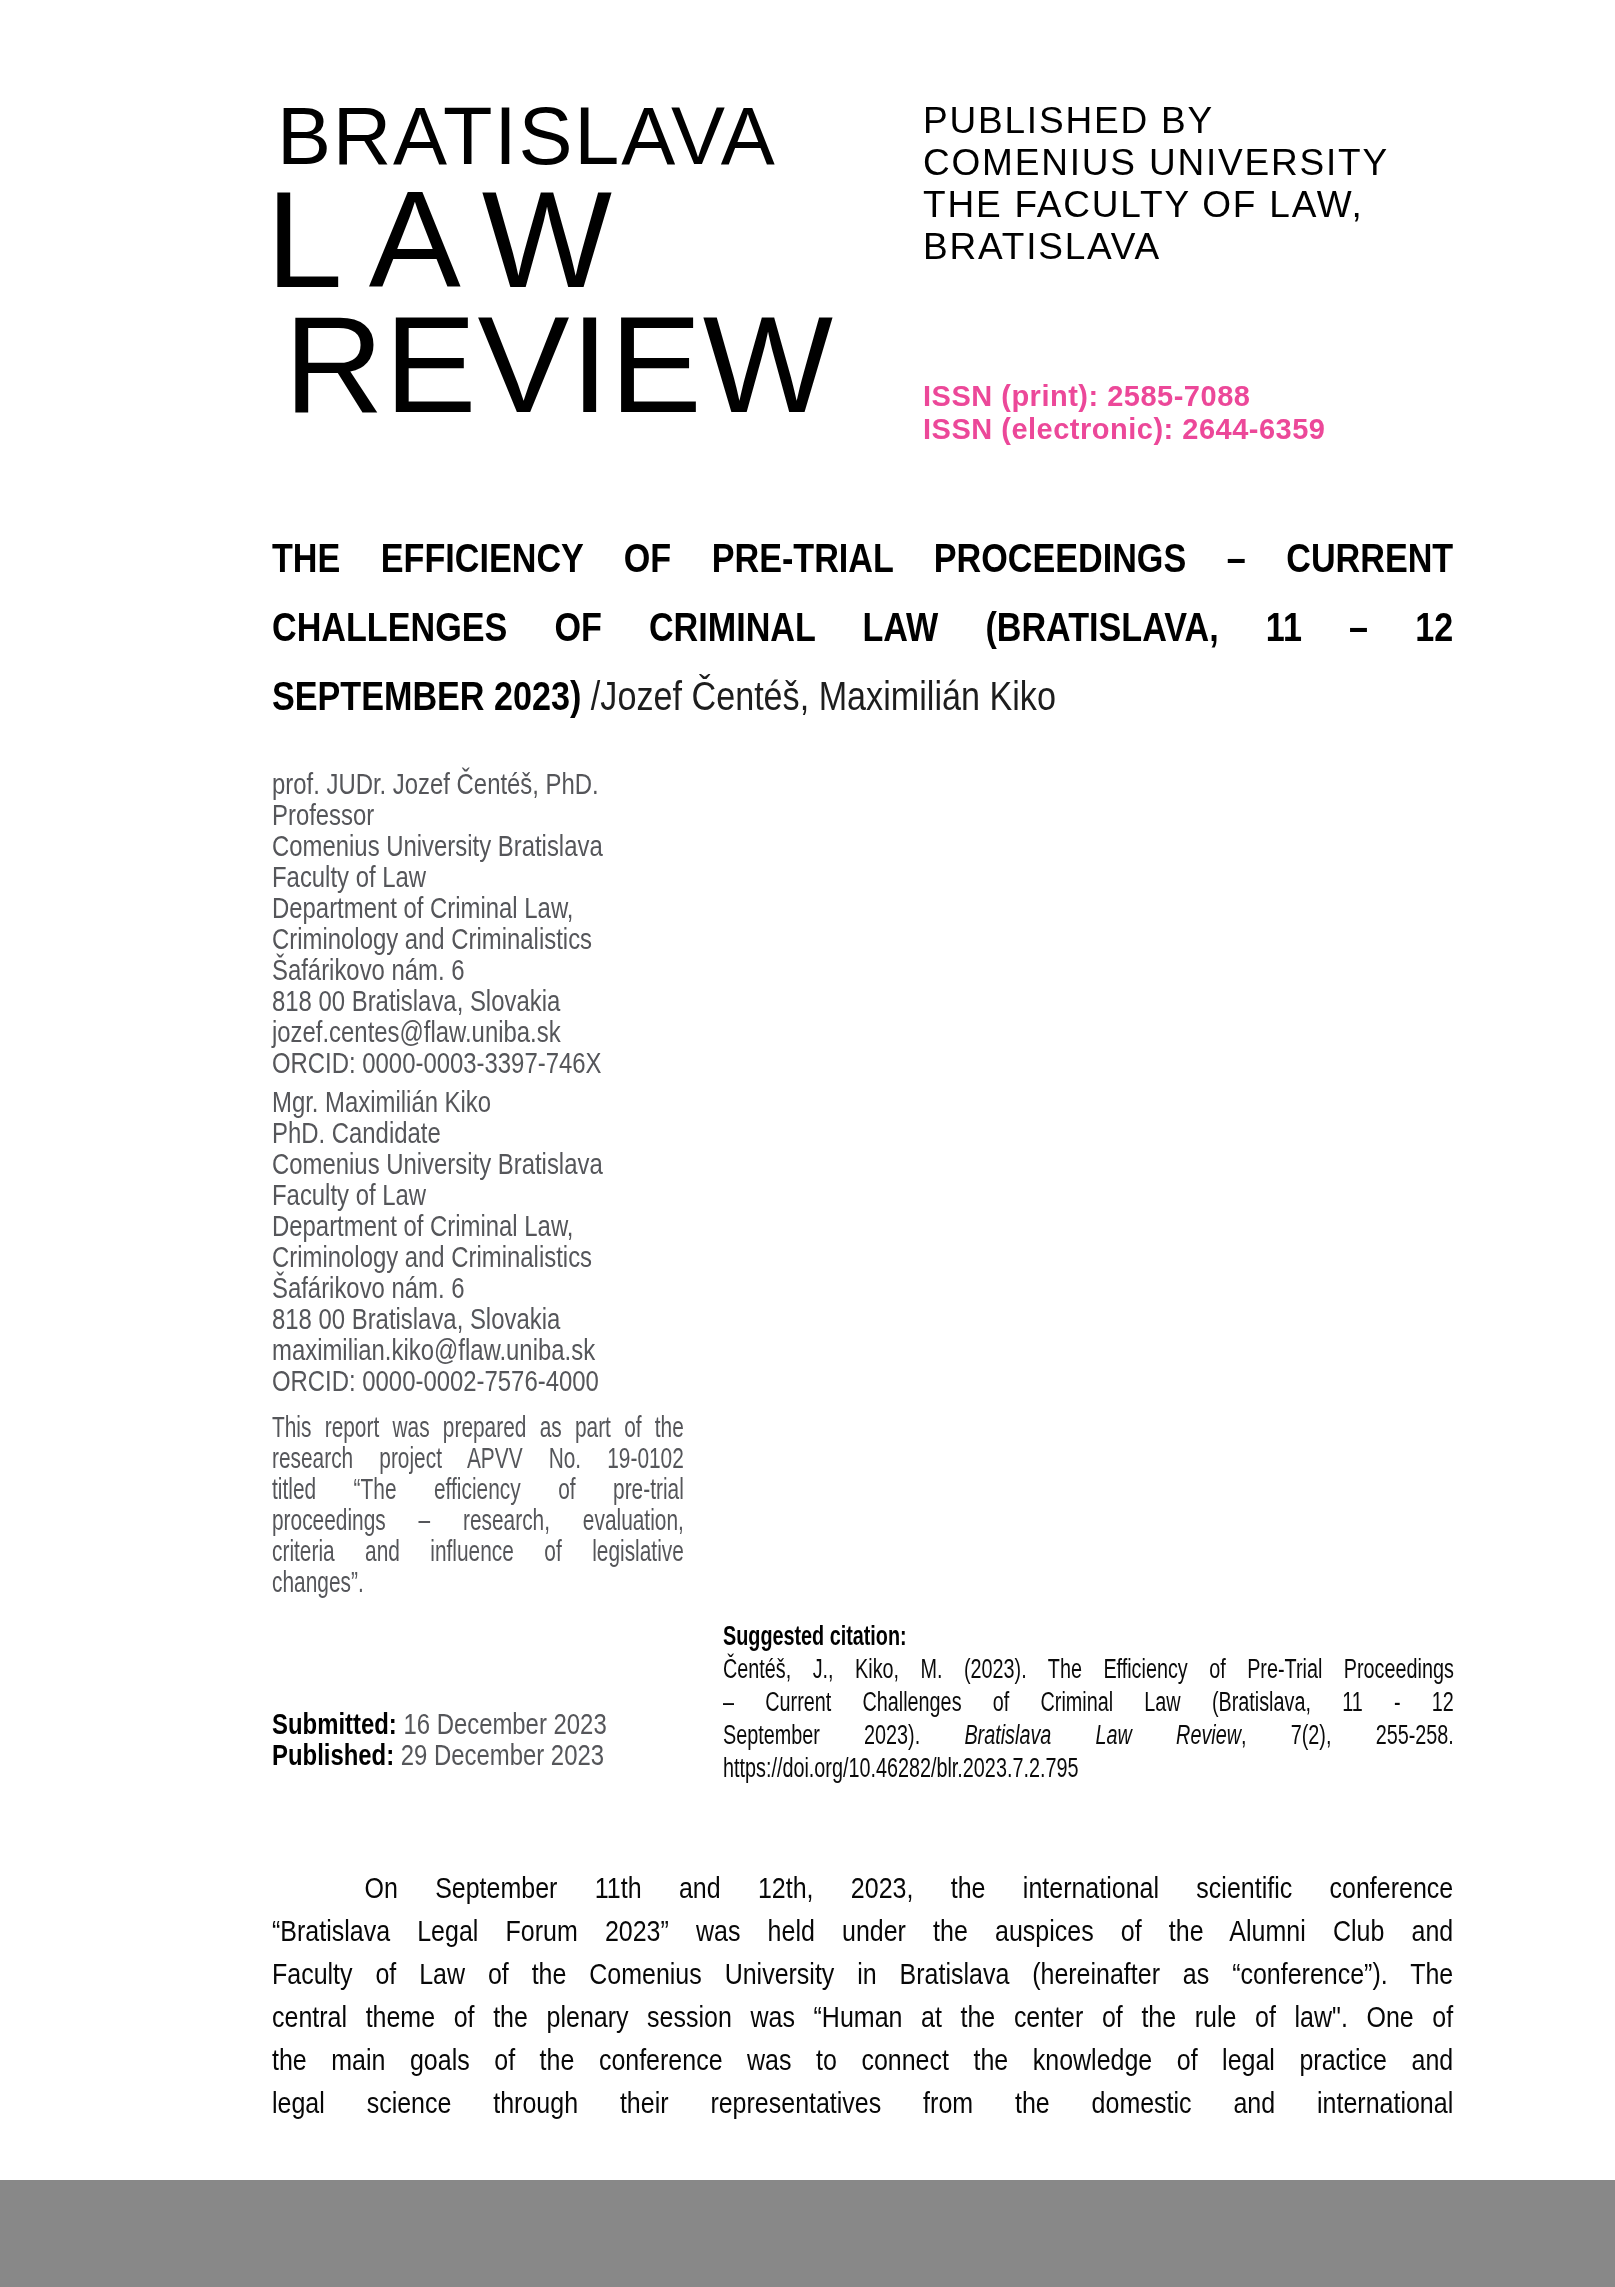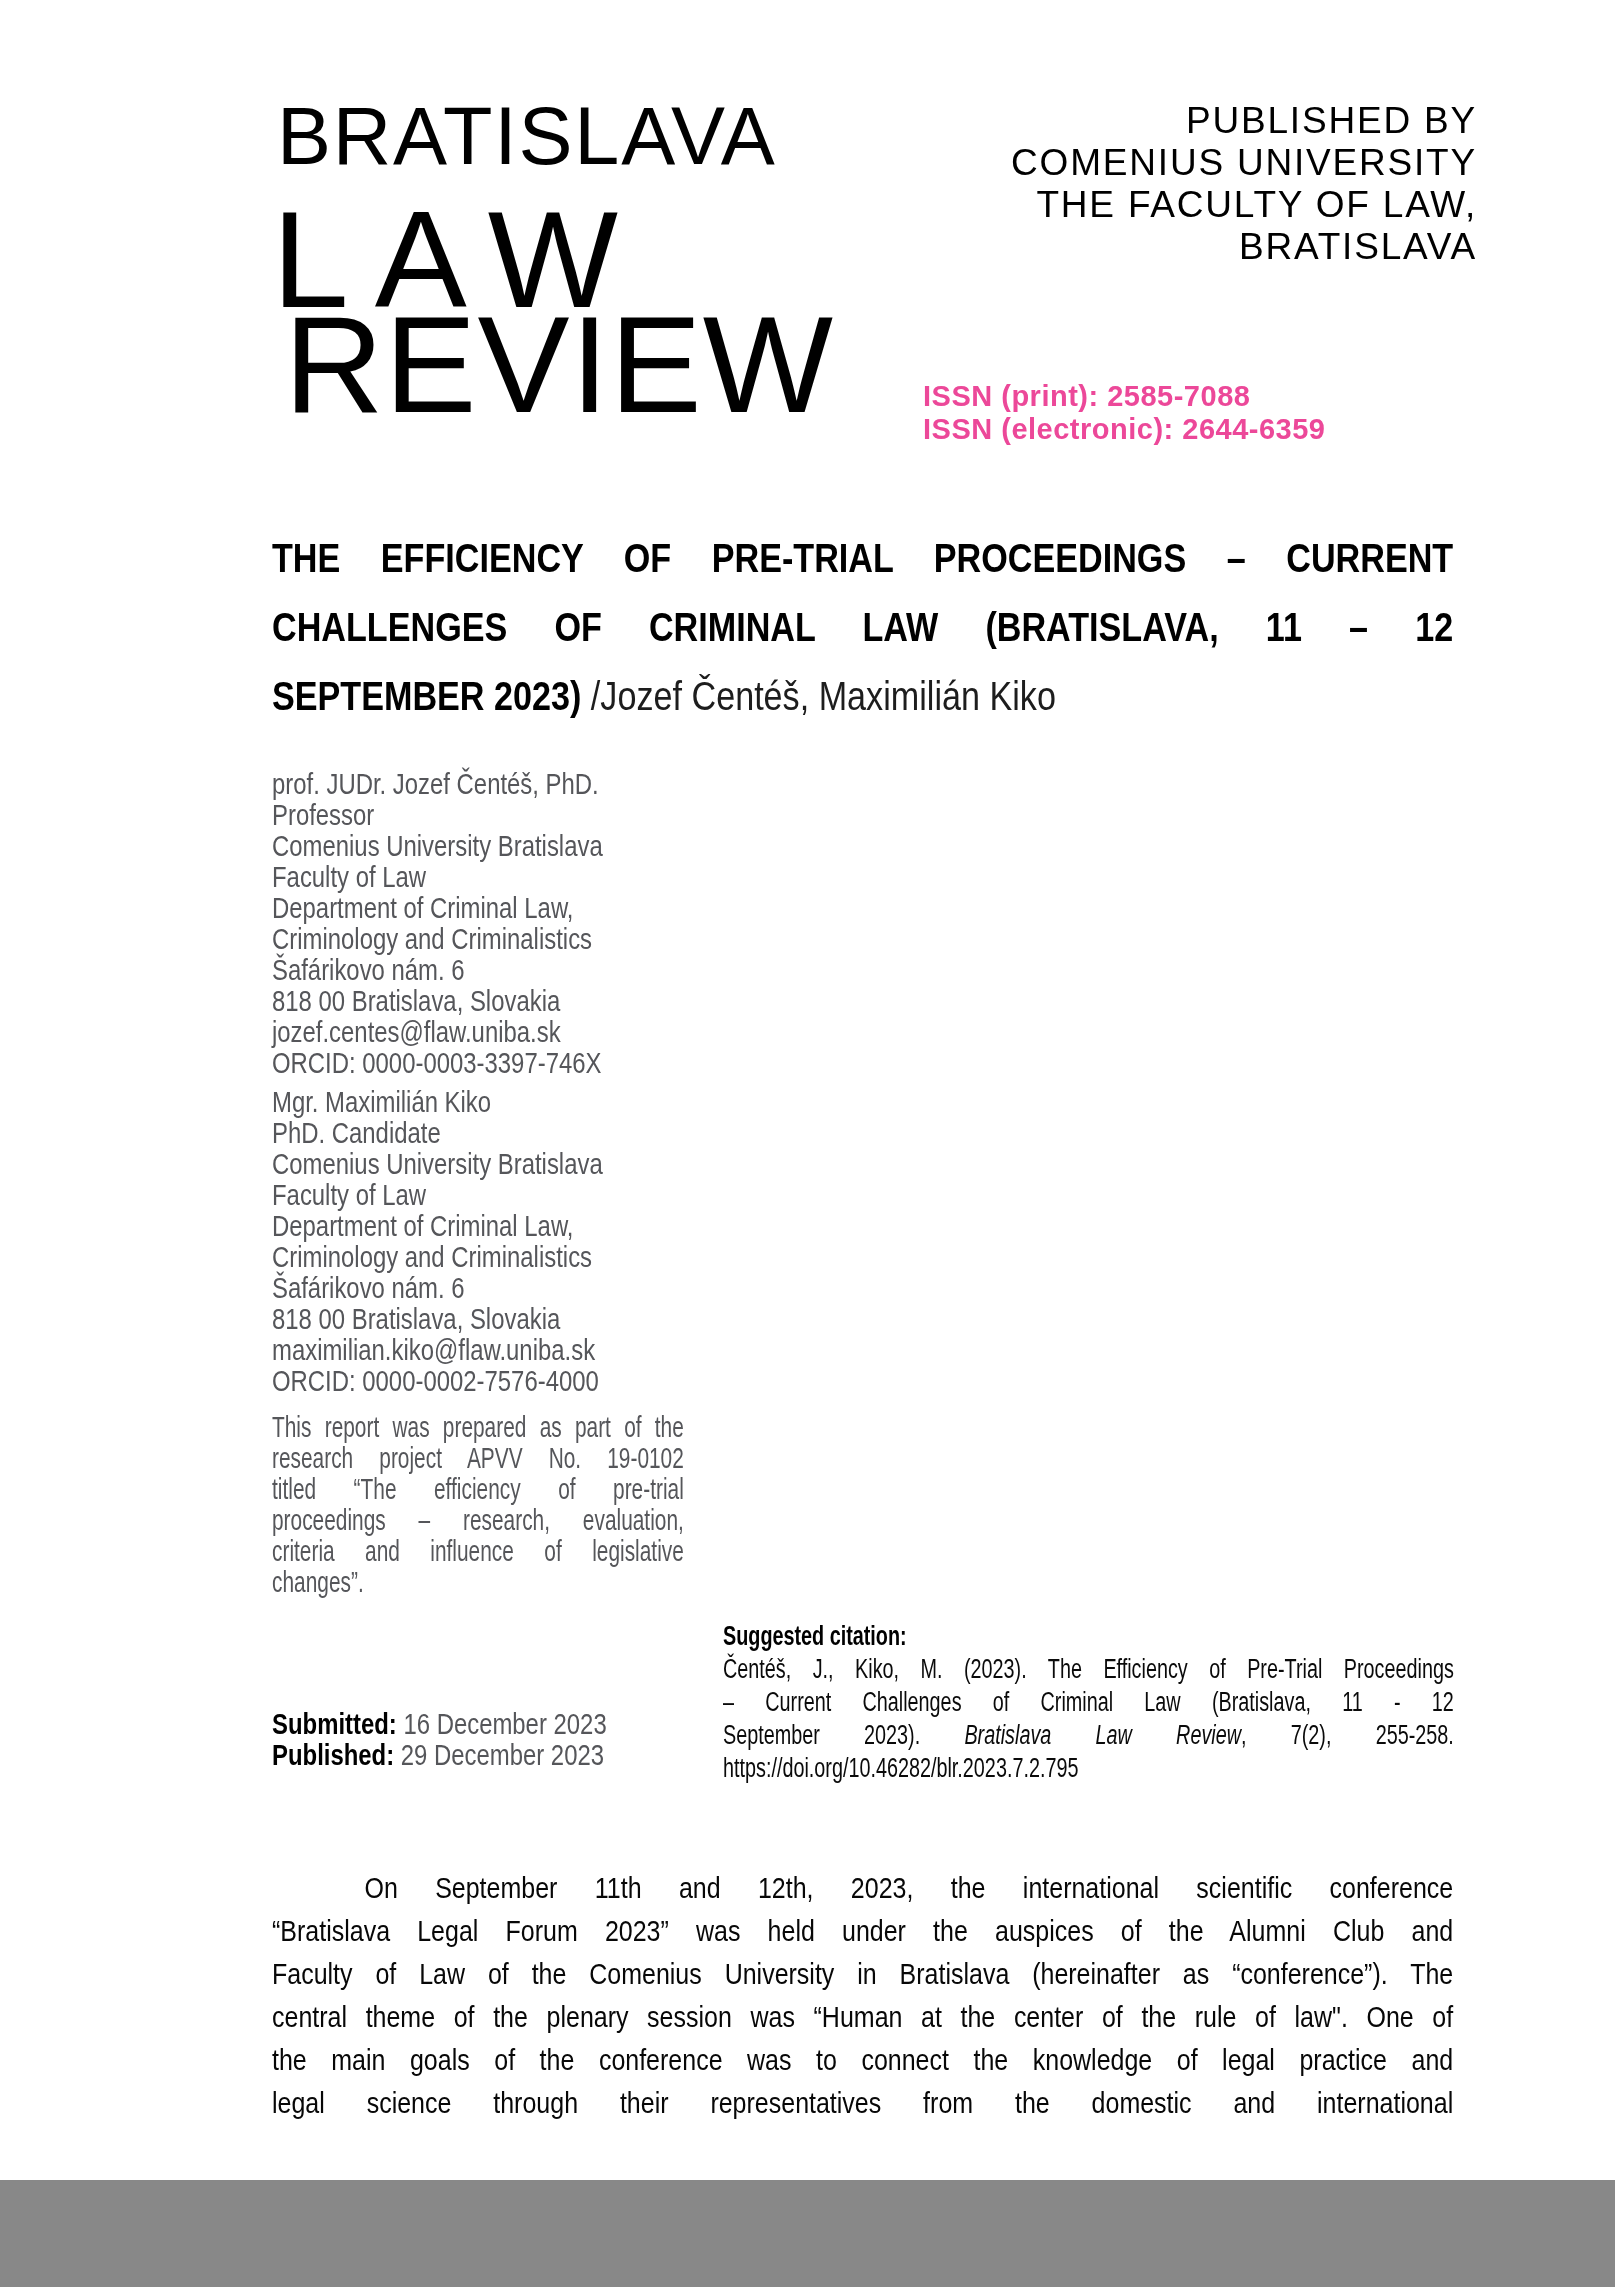--- a/index.html
+++ b/index.html
@@ -11,26 +11,26 @@
     font-family:"Liberation Sans", sans-serif;
     color:#000;
     overflow:hidden;
     text-decoration:underline;
   }
   .abs{position:absolute;}
 
   
   .logo-line{line-height:1;color:#000;white-space:nowrap;-webkit-text-stroke:5.5px #fff;paint-order:stroke fill;}
   .logo-b{left:277px;top:96px;font-size:81px;letter-spacing:1.8px;-webkit-text-stroke:4.2px #fff;}
-  .logo-l{left:272px;top:170px;font-size:138px;letter-spacing:26px;margin-top:20px;}
+  .logo-l{left:266px;top:170px;font-size:138px;letter-spacing:26px;}
   .logo-r{left:284px;top:295px;font-size:138px;letter-spacing:0.9px;}
 
   
   .publisher{left:923px;top:100px;width:554px;font-size:37px;line-height:42px;
-             letter-spacing:1.8px;color:#000;-webkit-text-stroke:2px #fff;paint-order:stroke fill;text-align:right;}
+             letter-spacing:1.8px;color:#000;-webkit-text-stroke:2px #fff;paint-order:stroke fill;}
   .issn{left:923px;top:380px;width:591px;font-size:29px;line-height:33px;font-weight:700;
         color:#ec4899;letter-spacing:0.5px;}
 
   
   .title{left:272px;top:524px;width:1418px;transform:scaleX(0.833);transform-origin:left top;
          font-size:41px;line-height:69px;font-weight:700;color:#000;}
   .jl{text-align:justify;text-align-last:justify;}
   .title-light{font-weight:400;color:#1d1d1d;-webkit-text-stroke:1.3px #fff;paint-order:stroke fill;}
 
   

